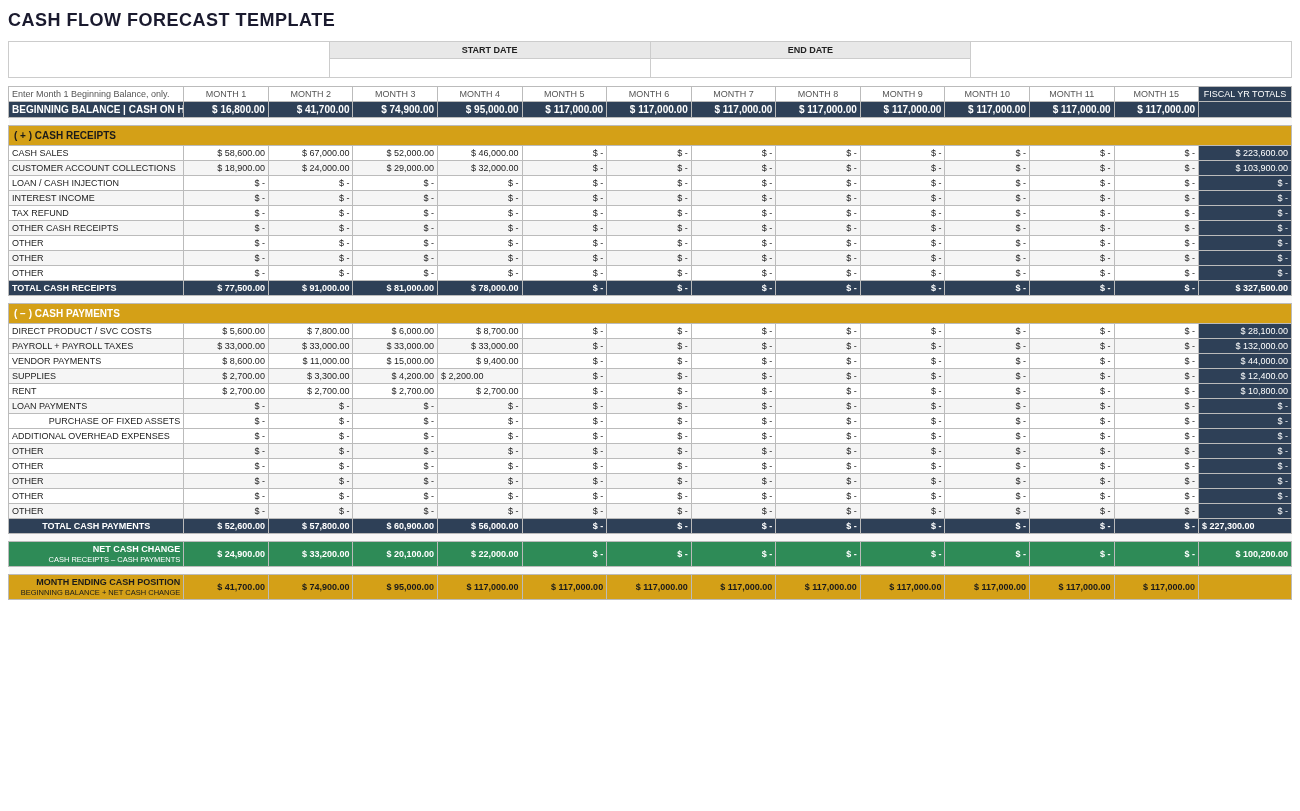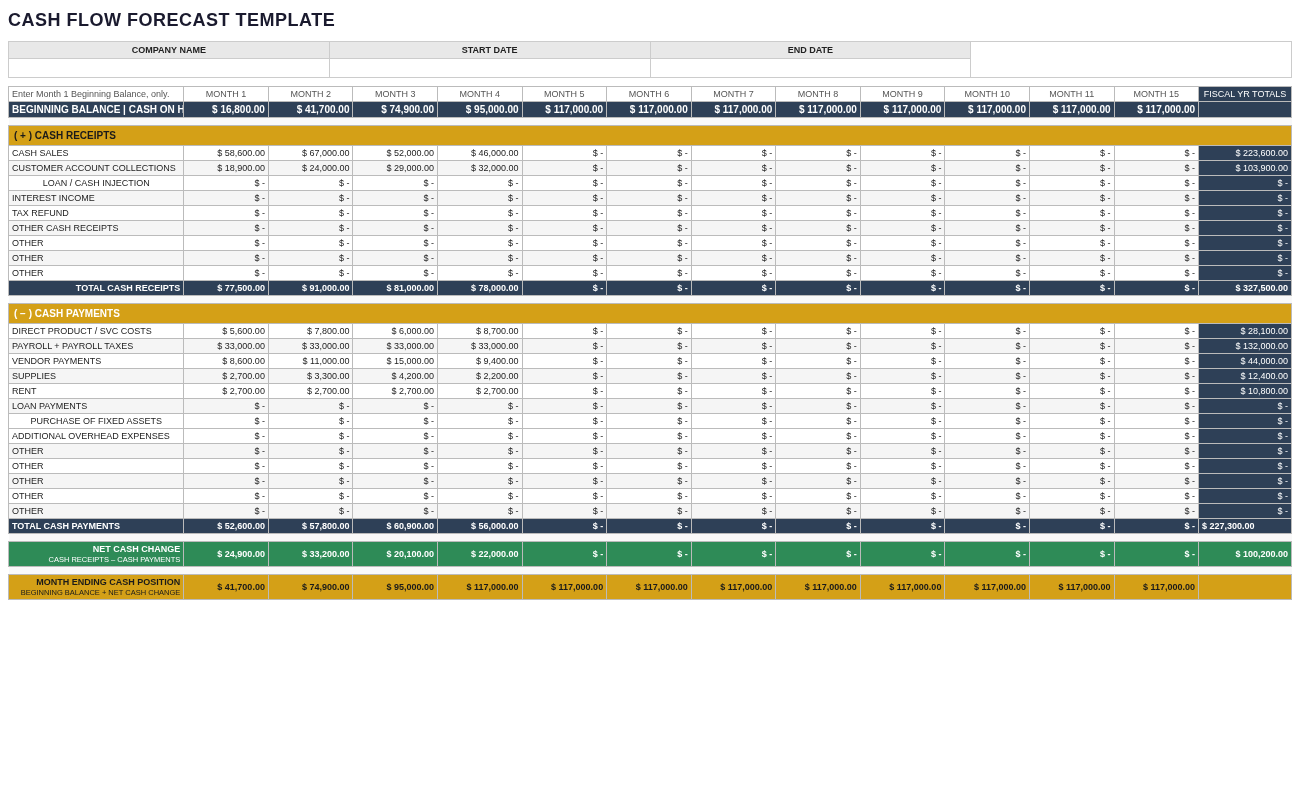--- a/index.html
+++ b/index.html
@@ -127,21 +127,20 @@
   </style>
 </head>
 <body>
 
 <div class="main-container">
 
   <div class="page-title">CASH FLOW FORECAST TEMPLATE</div>
 
   <div class="header-info">
     <div class="header-info-cell">
-      <div class="header-info-label">COMPANY NAME</div>
       <div class="header-info-value"></div>
     </div>
     <div class="header-info-cell">
       <div class="header-info-label">START DATE</div>
       <div class="header-info-value"></div>
     </div>
     <div class="header-info-cell">
       <div class="header-info-label">END DATE</div>
       <div class="header-info-value"></div>
     </div>
@@ -232,21 +231,21 @@
           <td style="text-align: right;">$ -</td>
           <td style="text-align: right;">$ -</td>
           <td style="text-align: right;">$ -</td>
           <td style="text-align: right;">$ -</td>
           <td style="text-align: right;">$ -</td>
           <td style="text-align: right;">$ -</td>
           <td style="text-align: right;">$ -</td>
           <td class="fiscal-col" style="text-align: right;">$ 103,900.00</td>
         </tr>
         <tr class="row-data">
-          <td style="text-align: center;">LOAN / CASH INJECTION</td>
+          <td style="text-align: left;">LOAN / CASH INJECTION</td>
           <td style="text-align: right;">$ -</td>
           <td style="text-align: right;">$ -</td>
           <td style="text-align: right;">$ -</td>
           <td style="text-align: right;">$ -</td>
           <td style="text-align: right;">$ -</td>
           <td style="text-align: right;">$ -</td>
           <td style="text-align: right;">$ -</td>
           <td style="text-align: right;">$ -</td>
           <td style="text-align: right;">$ -</td>
           <td style="text-align: right;">$ -</td>
@@ -344,21 +343,21 @@
           <td style="text-align: right;">$ -</td>
           <td style="text-align: right;">$ -</td>
           <td style="text-align: right;">$ -</td>
           <td style="text-align: right;">$ -</td>
           <td style="text-align: right;">$ -</td>
           <td style="text-align: right;">$ -</td>
           <td style="text-align: right;">$ -</td>
           <td class="fiscal-col" style="text-align: right;">$ -</td>
         </tr>
         <tr class="row-total">
-          <td style="text-align: right;">TOTAL CASH RECEIPTS</td>
+          <td style="">TOTAL CASH RECEIPTS</td>
           <td style="text-align: right;">$ 77,500.00</td>
           <td style="text-align: right;">$ 91,000.00</td>
           <td style="text-align: right;">$ 81,000.00</td>
           <td style="text-align: right;">$ 78,000.00</td>
           <td style="text-align: right;">$ -</td>
           <td style="text-align: right;">$ -</td>
           <td style="text-align: right;">$ -</td>
           <td style="text-align: right;">$ -</td>
           <td style="text-align: right;">$ -</td>
           <td style="text-align: right;">$ -</td>
@@ -418,21 +417,21 @@
           <td style="text-align: right;">$ -</td>
           <td style="text-align: right;">$ -</td>
           <td style="text-align: right;">$ -</td>
           <td class="fiscal-col" style="text-align: right;">$ 44,000.00</td>
         </tr>
         <tr class="row-data-alt">
           <td style="text-align: left;">SUPPLIES</td>
           <td style="text-align: right;">$ 2,700.00</td>
           <td style="text-align: right;">$ 3,300.00</td>
           <td style="text-align: right;">$ 4,200.00</td>
-          <td style="text-align: right;">$ 2,200.00</td>
+          <td style="text-align: left;">$ 2,200.00</td>
           <td style="text-align: right;">$ -</td>
           <td style="text-align: right;">$ -</td>
           <td style="text-align: right;">$ -</td>
           <td style="text-align: right;">$ -</td>
           <td style="text-align: right;">$ -</td>
           <td style="text-align: right;">$ -</td>
           <td style="text-align: right;">$ -</td>
           <td style="text-align: right;">$ -</td>
           <td class="fiscal-col" style="text-align: right;">$ 12,400.00</td>
         </tr>
@@ -462,21 +461,21 @@
           <td style="text-align: right;">$ -</td>
           <td style="text-align: right;">$ -</td>
           <td style="text-align: right;">$ -</td>
           <td style="text-align: right;">$ -</td>
           <td style="text-align: right;">$ -</td>
           <td style="text-align: right;">$ -</td>
           <td style="text-align: right;">$ -</td>
           <td class="fiscal-col" style="text-align: right;">$ -</td>
         </tr>
         <tr class="row-data">
-          <td style="text-align: center; margin-left: 25px;">PURCHASE OF FIXED ASSETS</td>
+          <td style="text-align: right; margin-left: 25px;">PURCHASE OF FIXED ASSETS</td>
           <td style="text-align: right;">$ -</td>
           <td style="text-align: right;">$ -</td>
           <td style="text-align: right;">$ -</td>
           <td style="text-align: right;">$ -</td>
           <td style="text-align: right;">$ -</td>
           <td style="text-align: right;">$ -</td>
           <td style="text-align: right;">$ -</td>
           <td style="text-align: right;">$ -</td>
           <td style="text-align: right;">$ -</td>
           <td style="text-align: right;">$ -</td>
@@ -574,21 +573,21 @@
           <td style="text-align: right;">$ -</td>
           <td style="text-align: right;">$ -</td>
           <td style="text-align: right;">$ -</td>
           <td style="text-align: right;">$ -</td>
           <td style="text-align: right;">$ -</td>
           <td style="text-align: right;">$ -</td>
           <td style="text-align: right;">$ -</td>
           <td class="fiscal-col" style="text-align: right;">$ -</td>
         </tr>
         <tr class="row-total">
-          <td style="text-align: left; margin-top: 36px;">TOTAL CASH PAYMENTS</td>
+          <td style="text-align: center; margin-top: 36px;">TOTAL CASH PAYMENTS</td>
           <td style="text-align: right;">$ 52,600.00</td>
           <td style="text-align: right;">$ 57,800.00</td>
           <td style="text-align: right;">$ 60,900.00</td>
           <td style="text-align: right;">$ 56,000.00</td>
           <td style="text-align: right;">$ -</td>
           <td style="text-align: right;">$ -</td>
           <td style="text-align: right;">$ -</td>
           <td style="text-align: right;">$ -</td>
           <td style="text-align: right;">$ -</td>
           <td style="text-align: right;">$ -</td>

